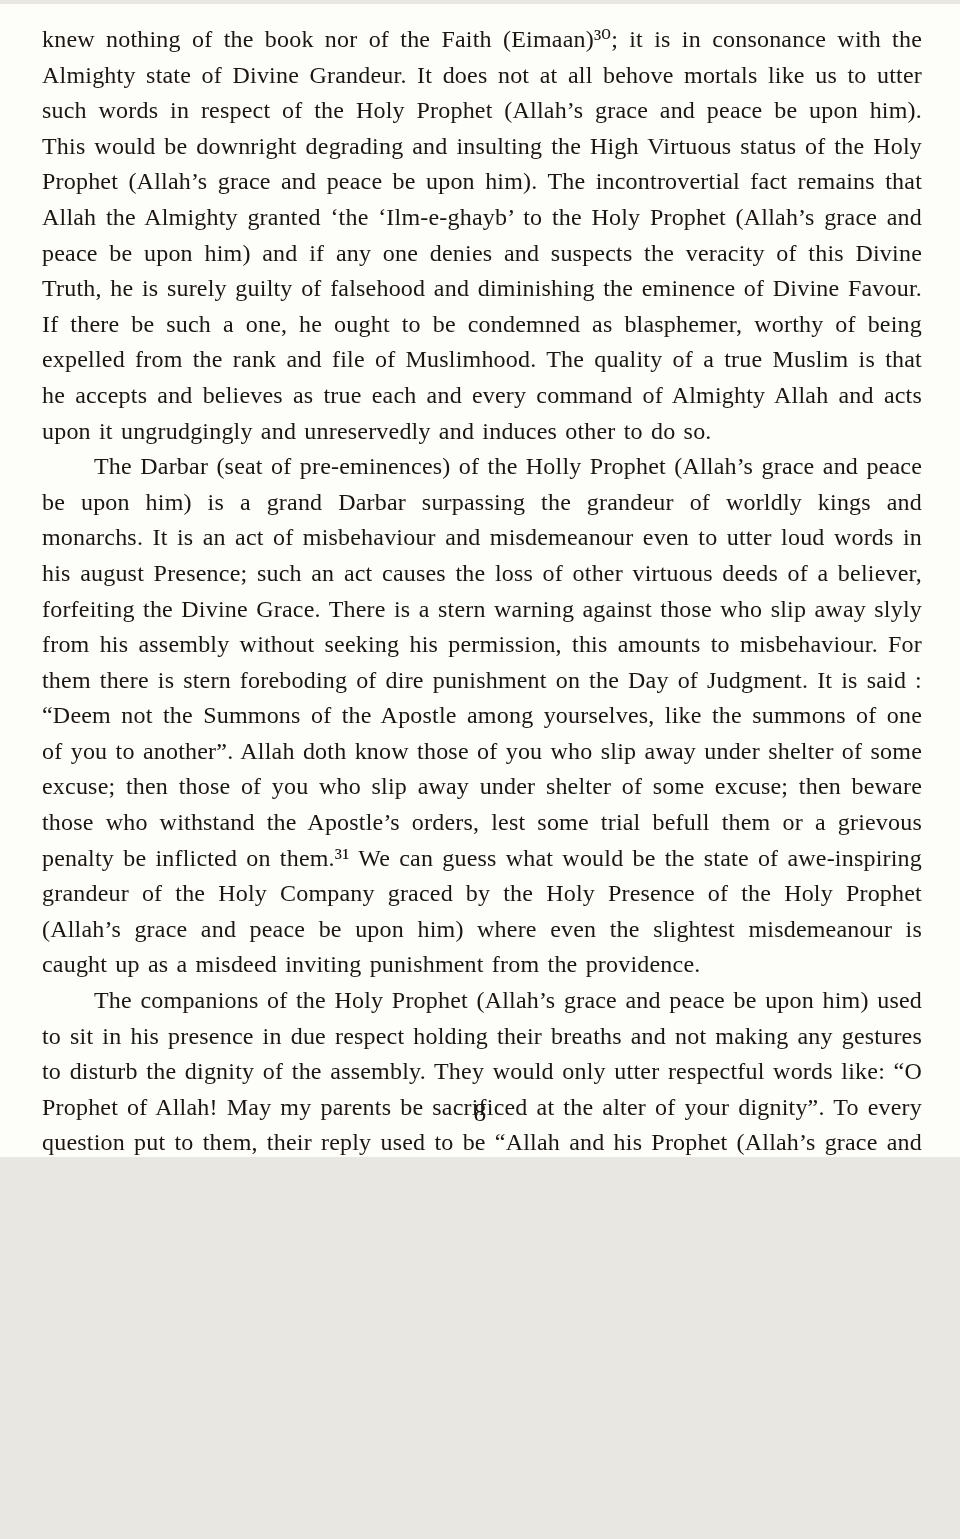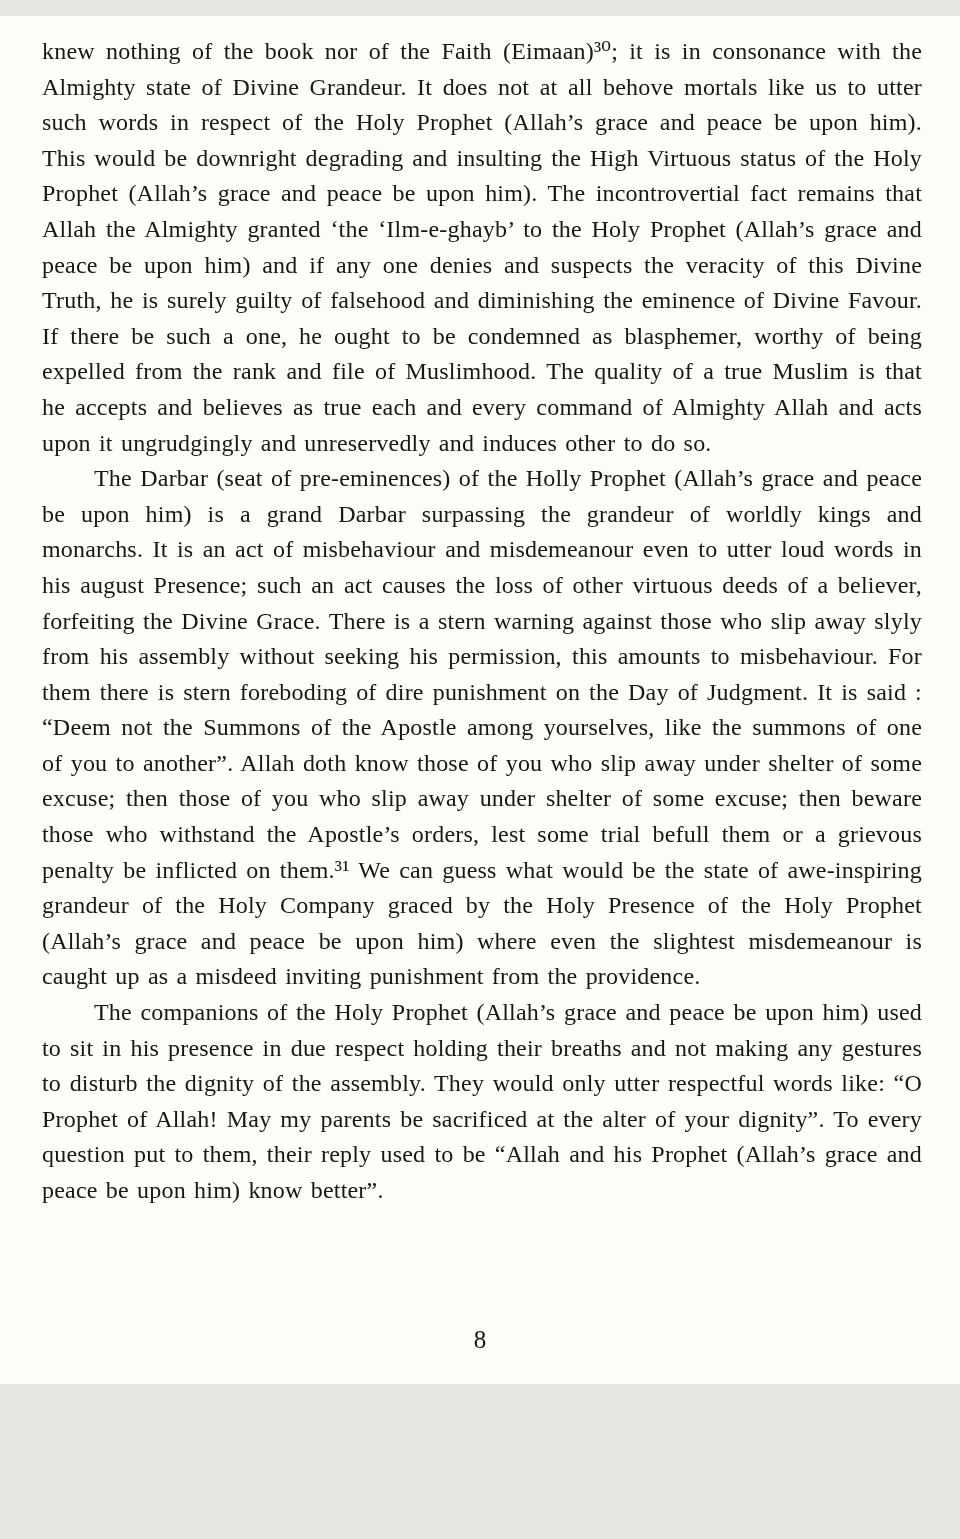--- a/index.html
+++ b/index.html
@@ -3,22 +3,22 @@
 <meta charset="utf-8">
 <style>
   html, body {
     margin: 0;
     padding: 0;
     background: #e9e7e2;
   }
   .page {
     position: relative;
     width: 960px;
-    height: 1368px;
-    margin: 16px auto;
+    height: 1153px;
+    margin: 4px auto;
     background: var(--paper, #fdfdfa);
     color: var(--ink, #1c1610);
     font-family: "Liberation Serif", "DejaVu Serif", serif;
     box-sizing: border-box;
     padding: 18px 38px 0 42px;
     overflow: hidden;
   }
   .text-block {
     width: 100%;
   }

